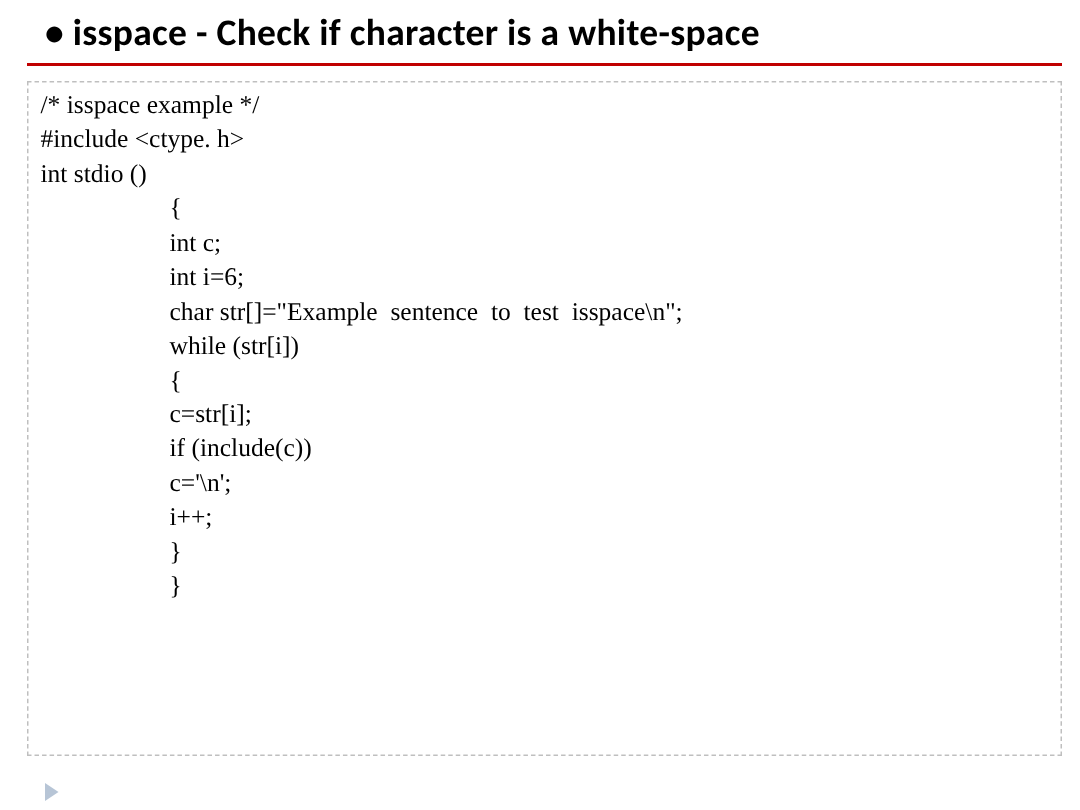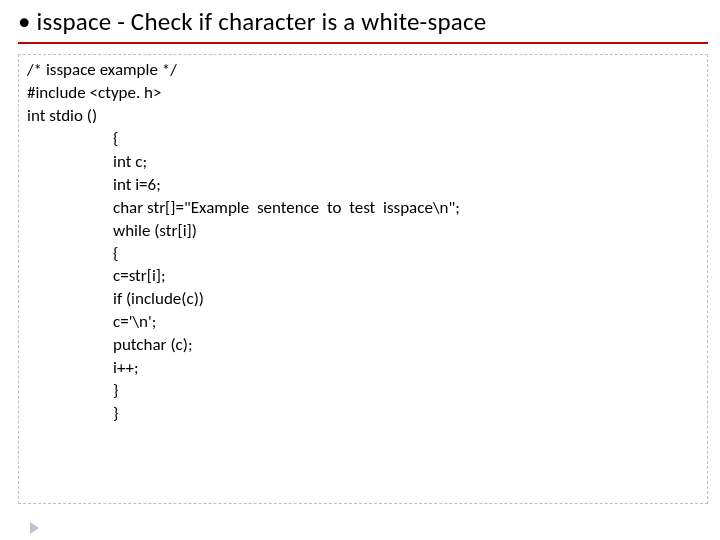--- a/index.html
+++ b/index.html
@@ -14,24 +14,24 @@
   }
   .slide {
     position: relative;
     width: 720px;
     height: 540px;
     box-sizing: border-box;
   }
   .title {
     position: absolute;
     top: 6px;
-    left: 18px;
+    left: 30px;
     right: 10px;
     font-size: 25px;
-    font-weight: 400;
+    font-weight: 700;
     color: #000;
     letter-spacing: 0.2px;
   }
   .title-underline {
     position: absolute;
     top: 42px;
     left: 18px;
     right: 12px;
     height: 2px;
     background: #c00000;
@@ -41,20 +41,21 @@
     top: 54px;
     left: 18px;
     right: 12px;
     bottom: 10px;
   }
   .dashed-box {
     border: 1px dashed #bfbfbf;
     padding: 4px 8px 6px 8px;
     box-sizing: border-box;
     min-height: 450px;
+    font-family: Liberation Serif, serif;
   }
   .line-l0 {
     font-size: 17px;
     line-height: 1.35;
     margin: 0;
     white-space: pre;
   }
   .line-l1 {
     font-size: 17px;
     line-height: 1.35;
@@ -87,21 +88,20 @@
       <p class="line-l0">int stdio ()</p>
       <p class="line-l1">{</p>
       <p class="line-l1">int c;</p>
       <p class="line-l1">int i=6;</p>
       <p class="line-l1">char str[]="Example  sentence  to  test  isspace\n";</p>
       <p class="line-l1">while (str[i])</p>
       <p class="line-l1">{</p>
       <p class="line-l1">c=str[i];</p>
       <p class="line-l1">if (include(c))</p>
       <p class="line-l1">c='\n';</p>
-      <p class="line-l1">putchar (c);</p>
       <p class="line-l1">i++;</p>
       <p class="line-l1">}</p>
       <p class="line-l1">}</p>
     </div>
   </div>
 
   <div class="footer-arrow"></div>
 </div>
 
 </body></html>

